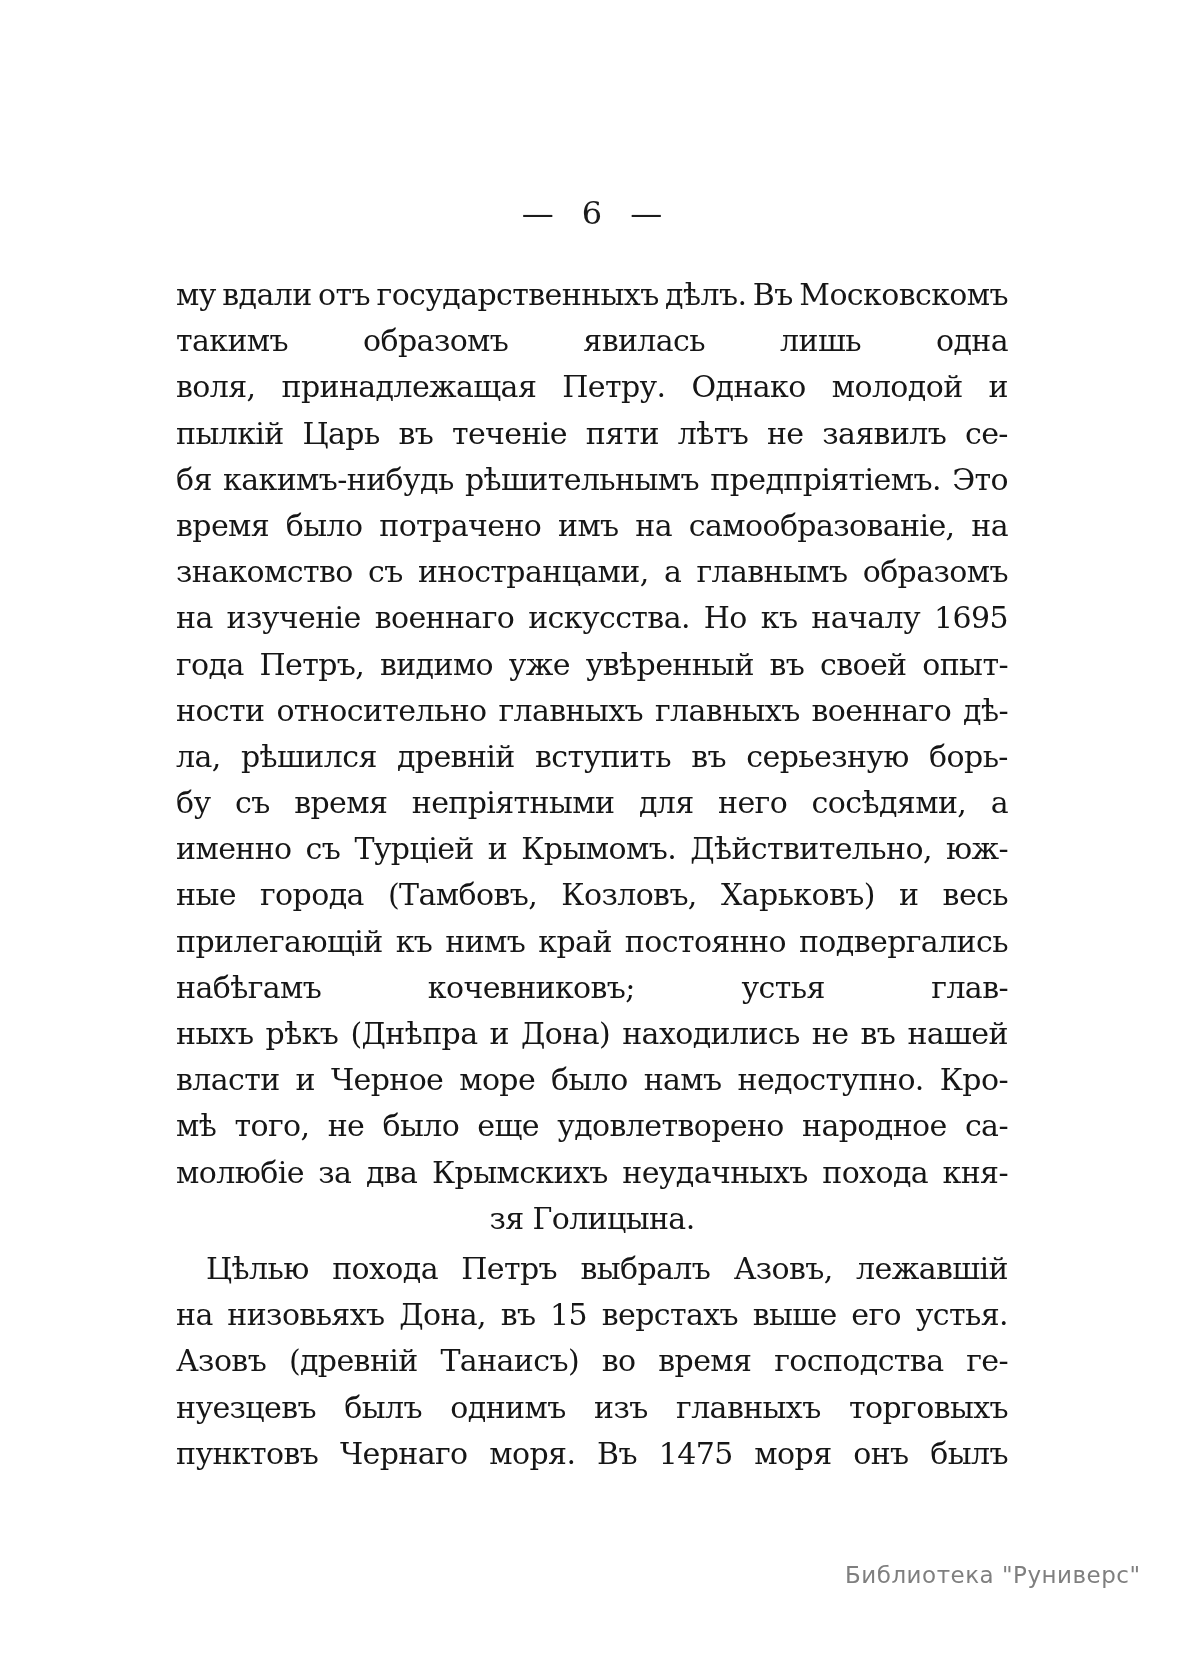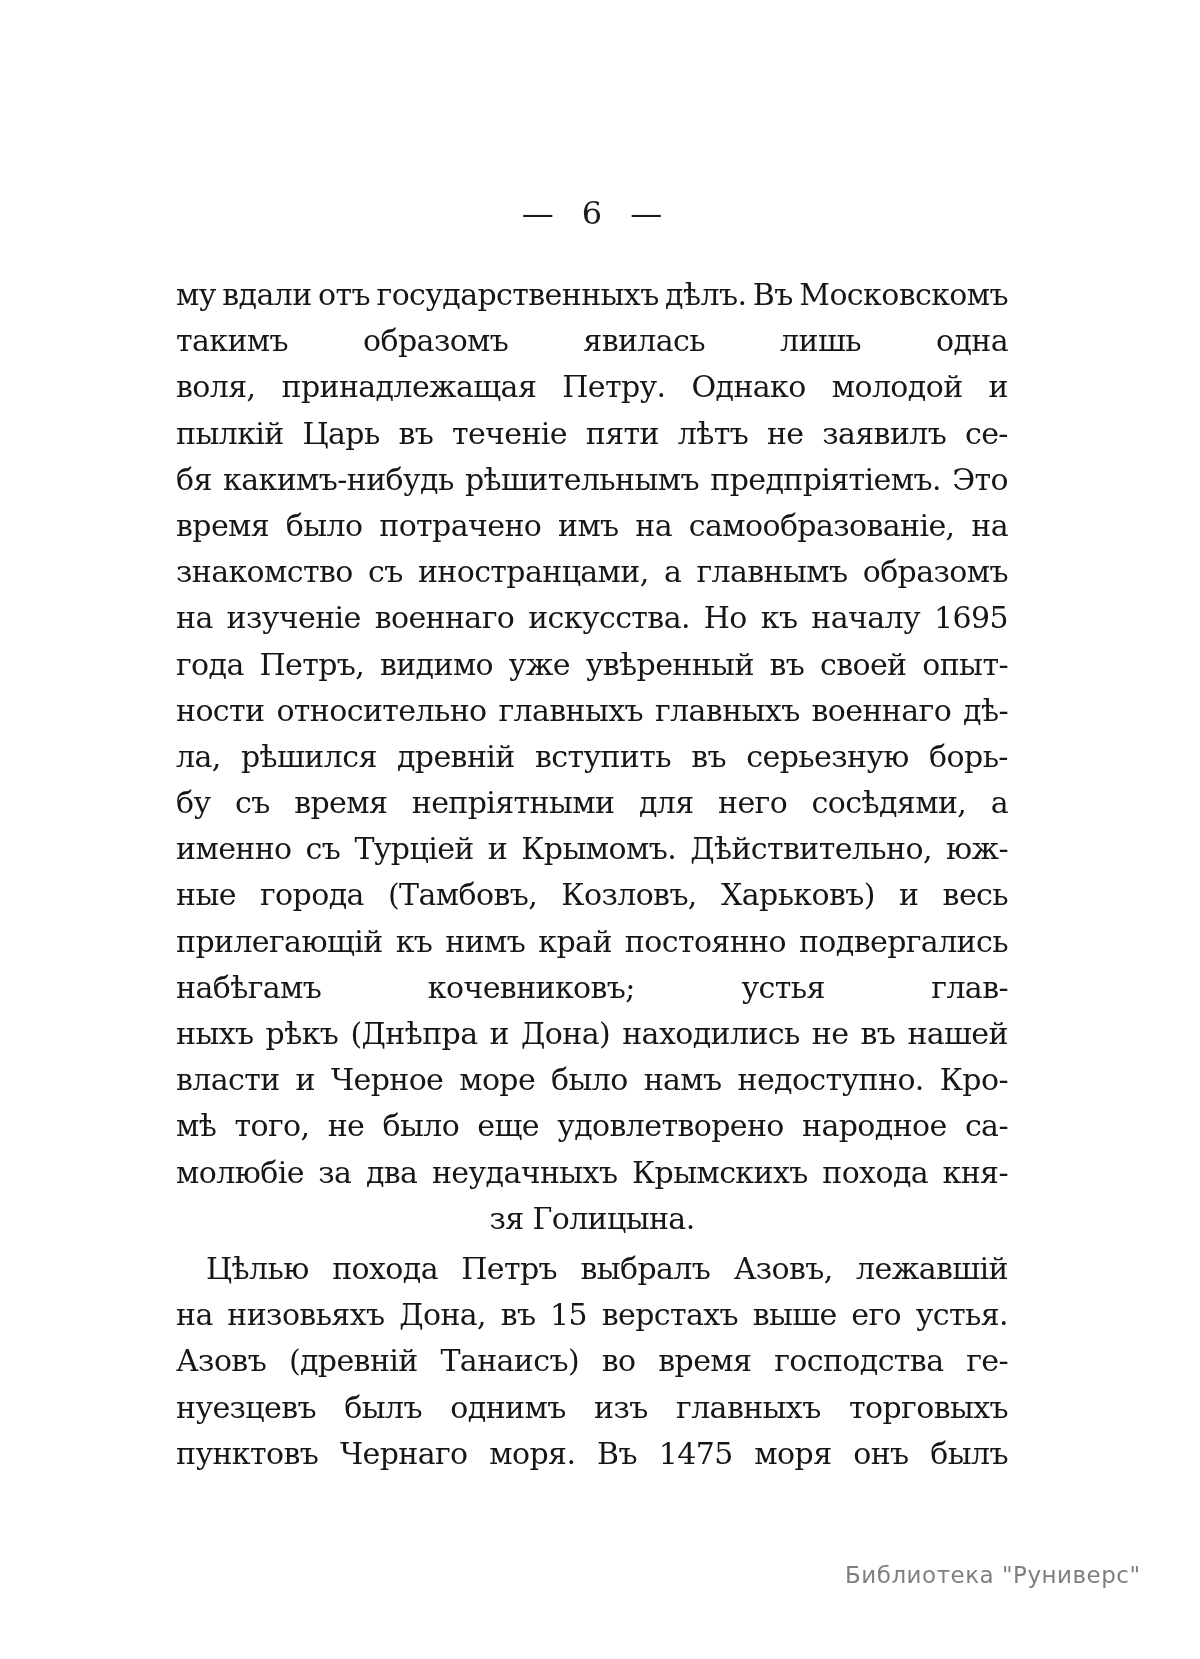--- a/index.html
+++ b/index.html
@@ -224,22 +224,22 @@
           <span>было</span>
           <span>еще</span>
           <span>удовлетворено</span>
           <span>народное</span>
           <span>са-</span>
         </div>
       <div class="tline j">
           <span>молюбіе</span>
           <span>за</span>
           <span>два</span>
+          <span>Крымскихъ</span>
           <span>неудачныхъ</span>
-          <span>Крымскихъ</span>
           <span>похода</span>
           <span>кня-</span>
         </div>
       <div class="tline plain">зя Голицына.</div>
     </div>
 
     <div class="para">
       <div class="tline j indent">
           <span>Цѣлью</span>
           <span>похода</span>

